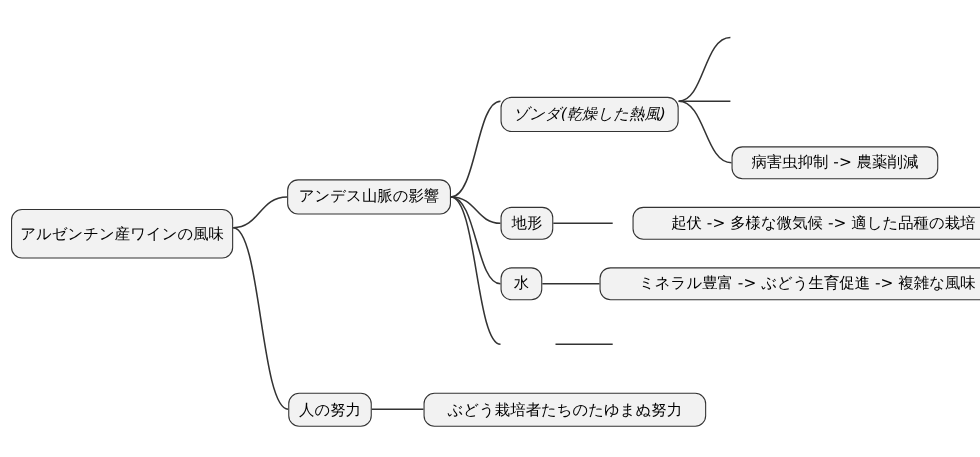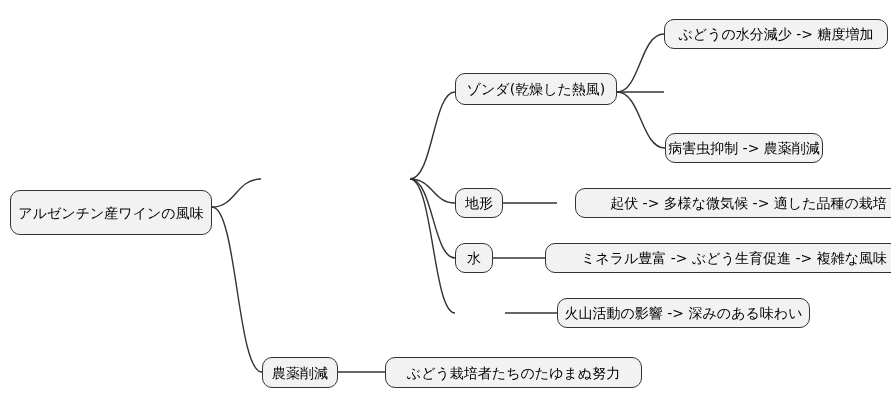--- a/index.html
+++ b/index.html
@@ -58,36 +58,35 @@
     <path class="edge" d="M 617,92 L 664,92"></path>
     <path class="edge" d="M 617,92 C 641,92 641,148 665,148"></path>
     <path class="edge" d="M 503,203 L 557,203"></path>
     <path class="edge" d="M 493,258 L 545,258"></path>
     <path class="edge" d="M 505,313 L 557,313"></path>
     <path class="edge" d="M 338,372 L 385,372"></path>
   </svg>
 
   <div class="node" style="left:10px; top:190px; width:202px; height:45px;">アルゼンチン産ワインの風味</div>
 
+  <div class="node" style="left:261px; top:163px; width:149px; height:32px;">アンデス山脈の影響</div>
 
-  <div class="node" style="left:262px; top:357px; width:76px; height:31px;">農薬削減</div>
+  <div class="node" style="left:262px; top:357px; width:76px; height:31px;">人の努力</div>
 
-  <div class="node" style="left:455px; top:73px; width:162px; height:32px;">ゾンダ(乾燥した熱風)</div>
+  <div class="node" style="left:455px; top:88px; width:162px; height:32px;font-style:italic;">ゾンダ(乾燥した熱風)</div>
 
   <div class="node" style="left:455px; top:188px; width:48px; height:30px;">地形</div>
 
   <div class="node" style="left:455px; top:243px; width:38px; height:30px;">水</div>
 
 
-  <div class="node" style="left:664px; top:19px; width:224px; height:30px;">ぶどうの水分減少 -&gt; 糖度増加</div>
 
 
-  <div class="node" style="left:665px; top:133px; width:158px; height:30px;">病害虫抑制 -&gt; 農薬削減</div>
+  <div class="node" style="left:665px; top:133px; width:188px; height:30px;">病害虫抑制 -&gt; 農薬削減</div>
 
   <div class="node" style="left:575px; top:188px; width:347px; height:30px;">起伏 -&gt; 多様な微気候 -&gt; 適した品種の栽培</div>
 
   <div class="node" style="left:545px; top:243px; width:378px; height:30px;">ミネラル豊富 -&gt; ぶどう生育促進 -&gt; 複雑な風味</div>
 
-  <div class="node" style="left:557px; top:298px; width:253px; height:30px;">火山活動の影響 -&gt; 深みのある味わい</div>
 
   <div class="node" style="left:385px; top:357px; width:257px; height:31px;">ぶどう栽培者たちのたゆまぬ努力</div>
 
 </div>
 
 </body></html>

